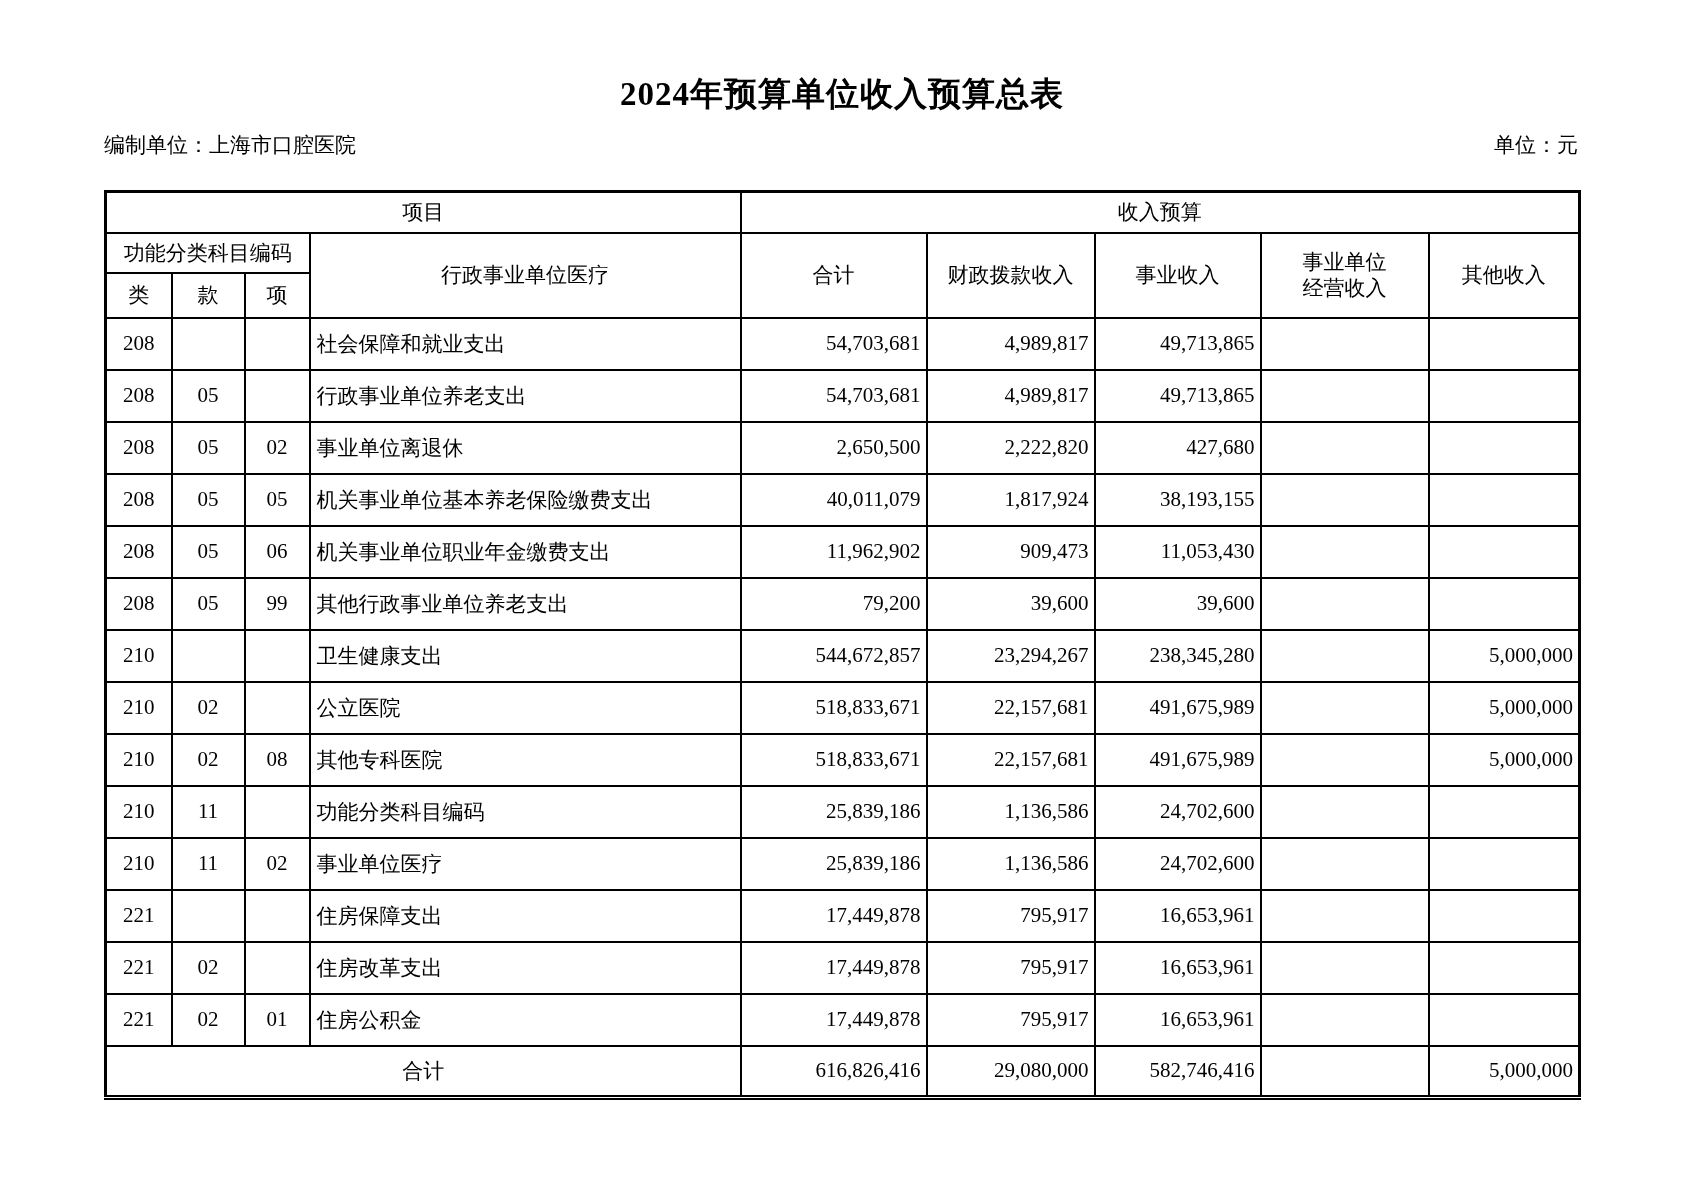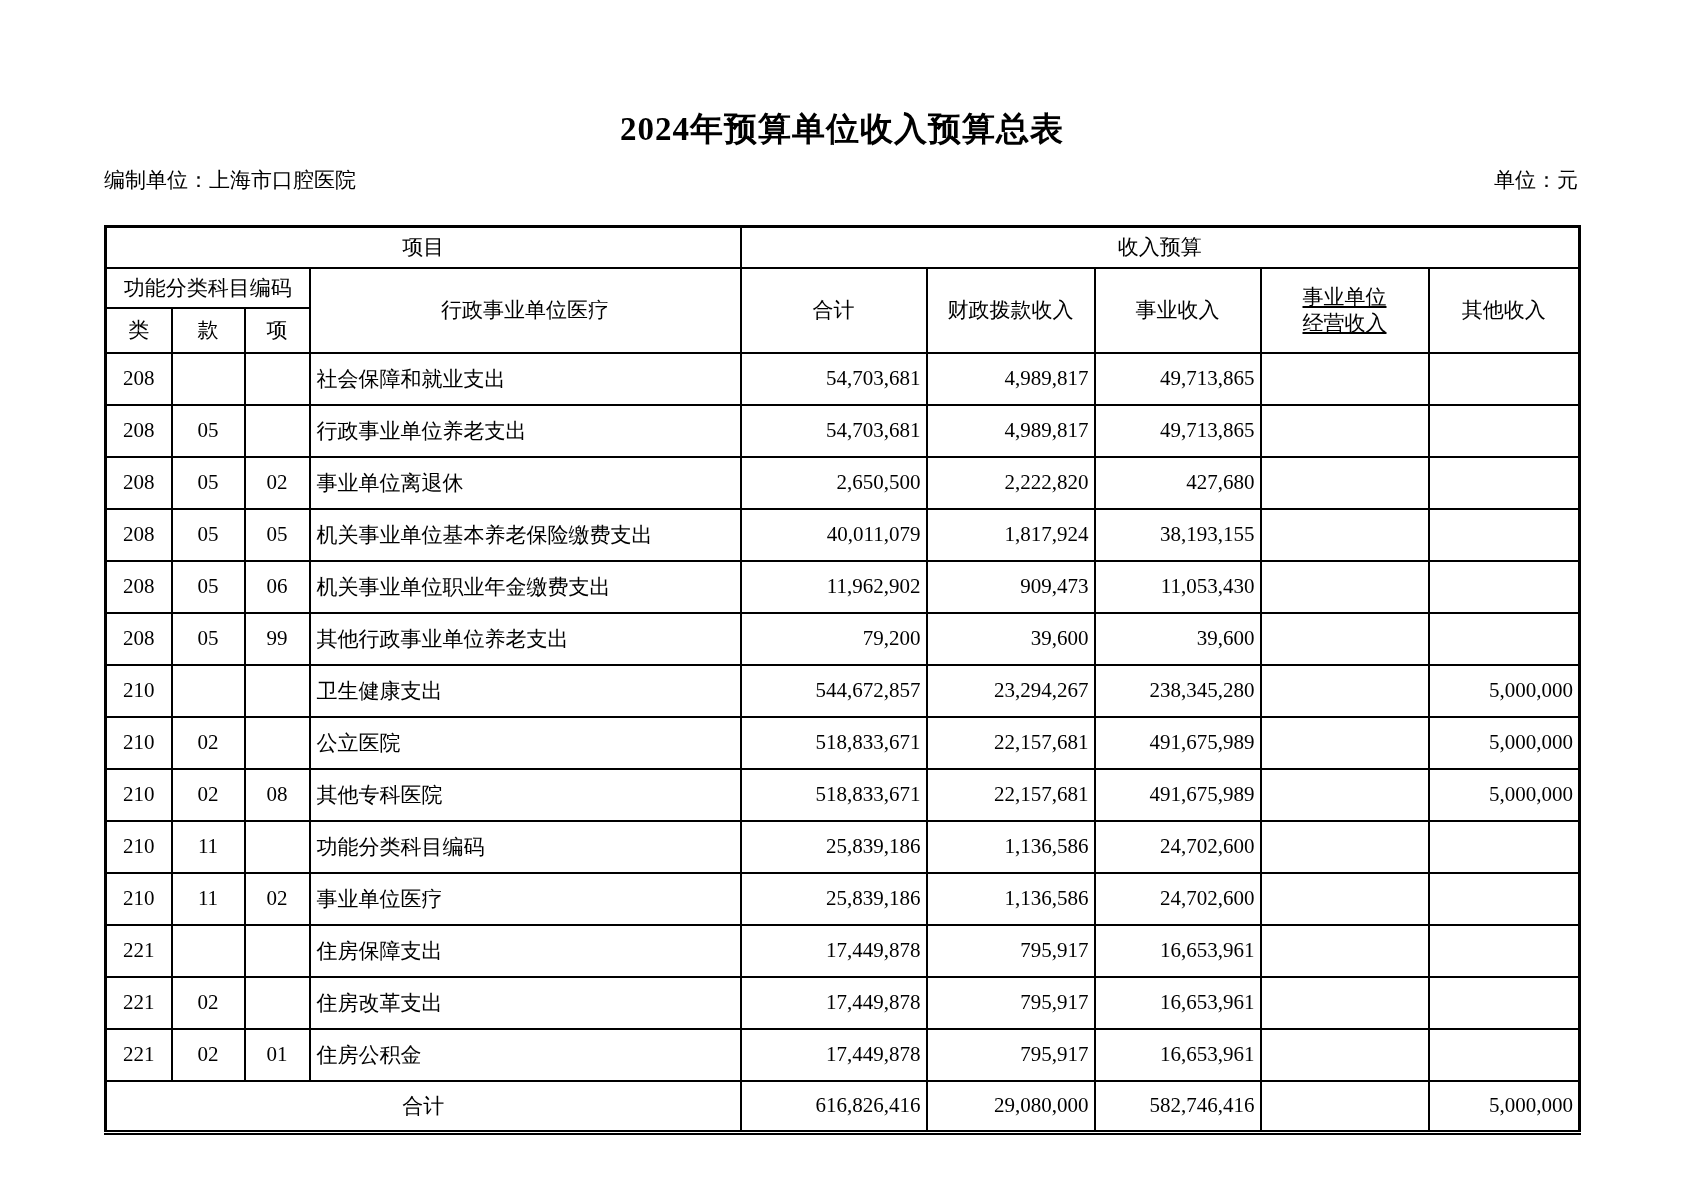--- a/index.html
+++ b/index.html
@@ -10,21 +10,21 @@
     font-family: "Liberation Serif", "DejaVu Serif", serif;
   }
   .page {
     position: relative;
     width: 1684px;
     height: 1191px;
     background: #ffffff;
     overflow: hidden;
   }
   .title {
-    padding-top: 107px;
+    padding-top: 72px;
     text-align: center;
     font-size: 33px;
     font-weight: bold;
     line-height: 44px;
     letter-spacing: 1px;
   }
   .meta {
     width: 1474px;
     margin: 16px 0 0 104px;
     display: flex;
@@ -50,21 +50,21 @@
     overflow: hidden;
     white-space: nowrap;
   }
   tr.hrow1 { height: 41px; }
   tr.hrow2 { height: 40px; }
   tr.hrow3 { height: 45px; }
   tr.drow  { height: 52px; }
   .c { text-align: center; }
   .l { text-align: left; padding-left: 6px !important; margin-left: 44px; }
   .r { text-align: right; padding-right: 5px !important; }
-  .pre { white-space: pre-line !important; line-height: 26px; text-decoration: underline; }
+  .pre { white-space: pre-line !important; line-height: 26px; }
 </style>
 </head>
 <body>
 
 <div class="page">
 
   <div class="title">2024年预算单位收入预算总表</div>
 
   <div class="meta">
     <span>编制单位：上海市口腔医院</span>

